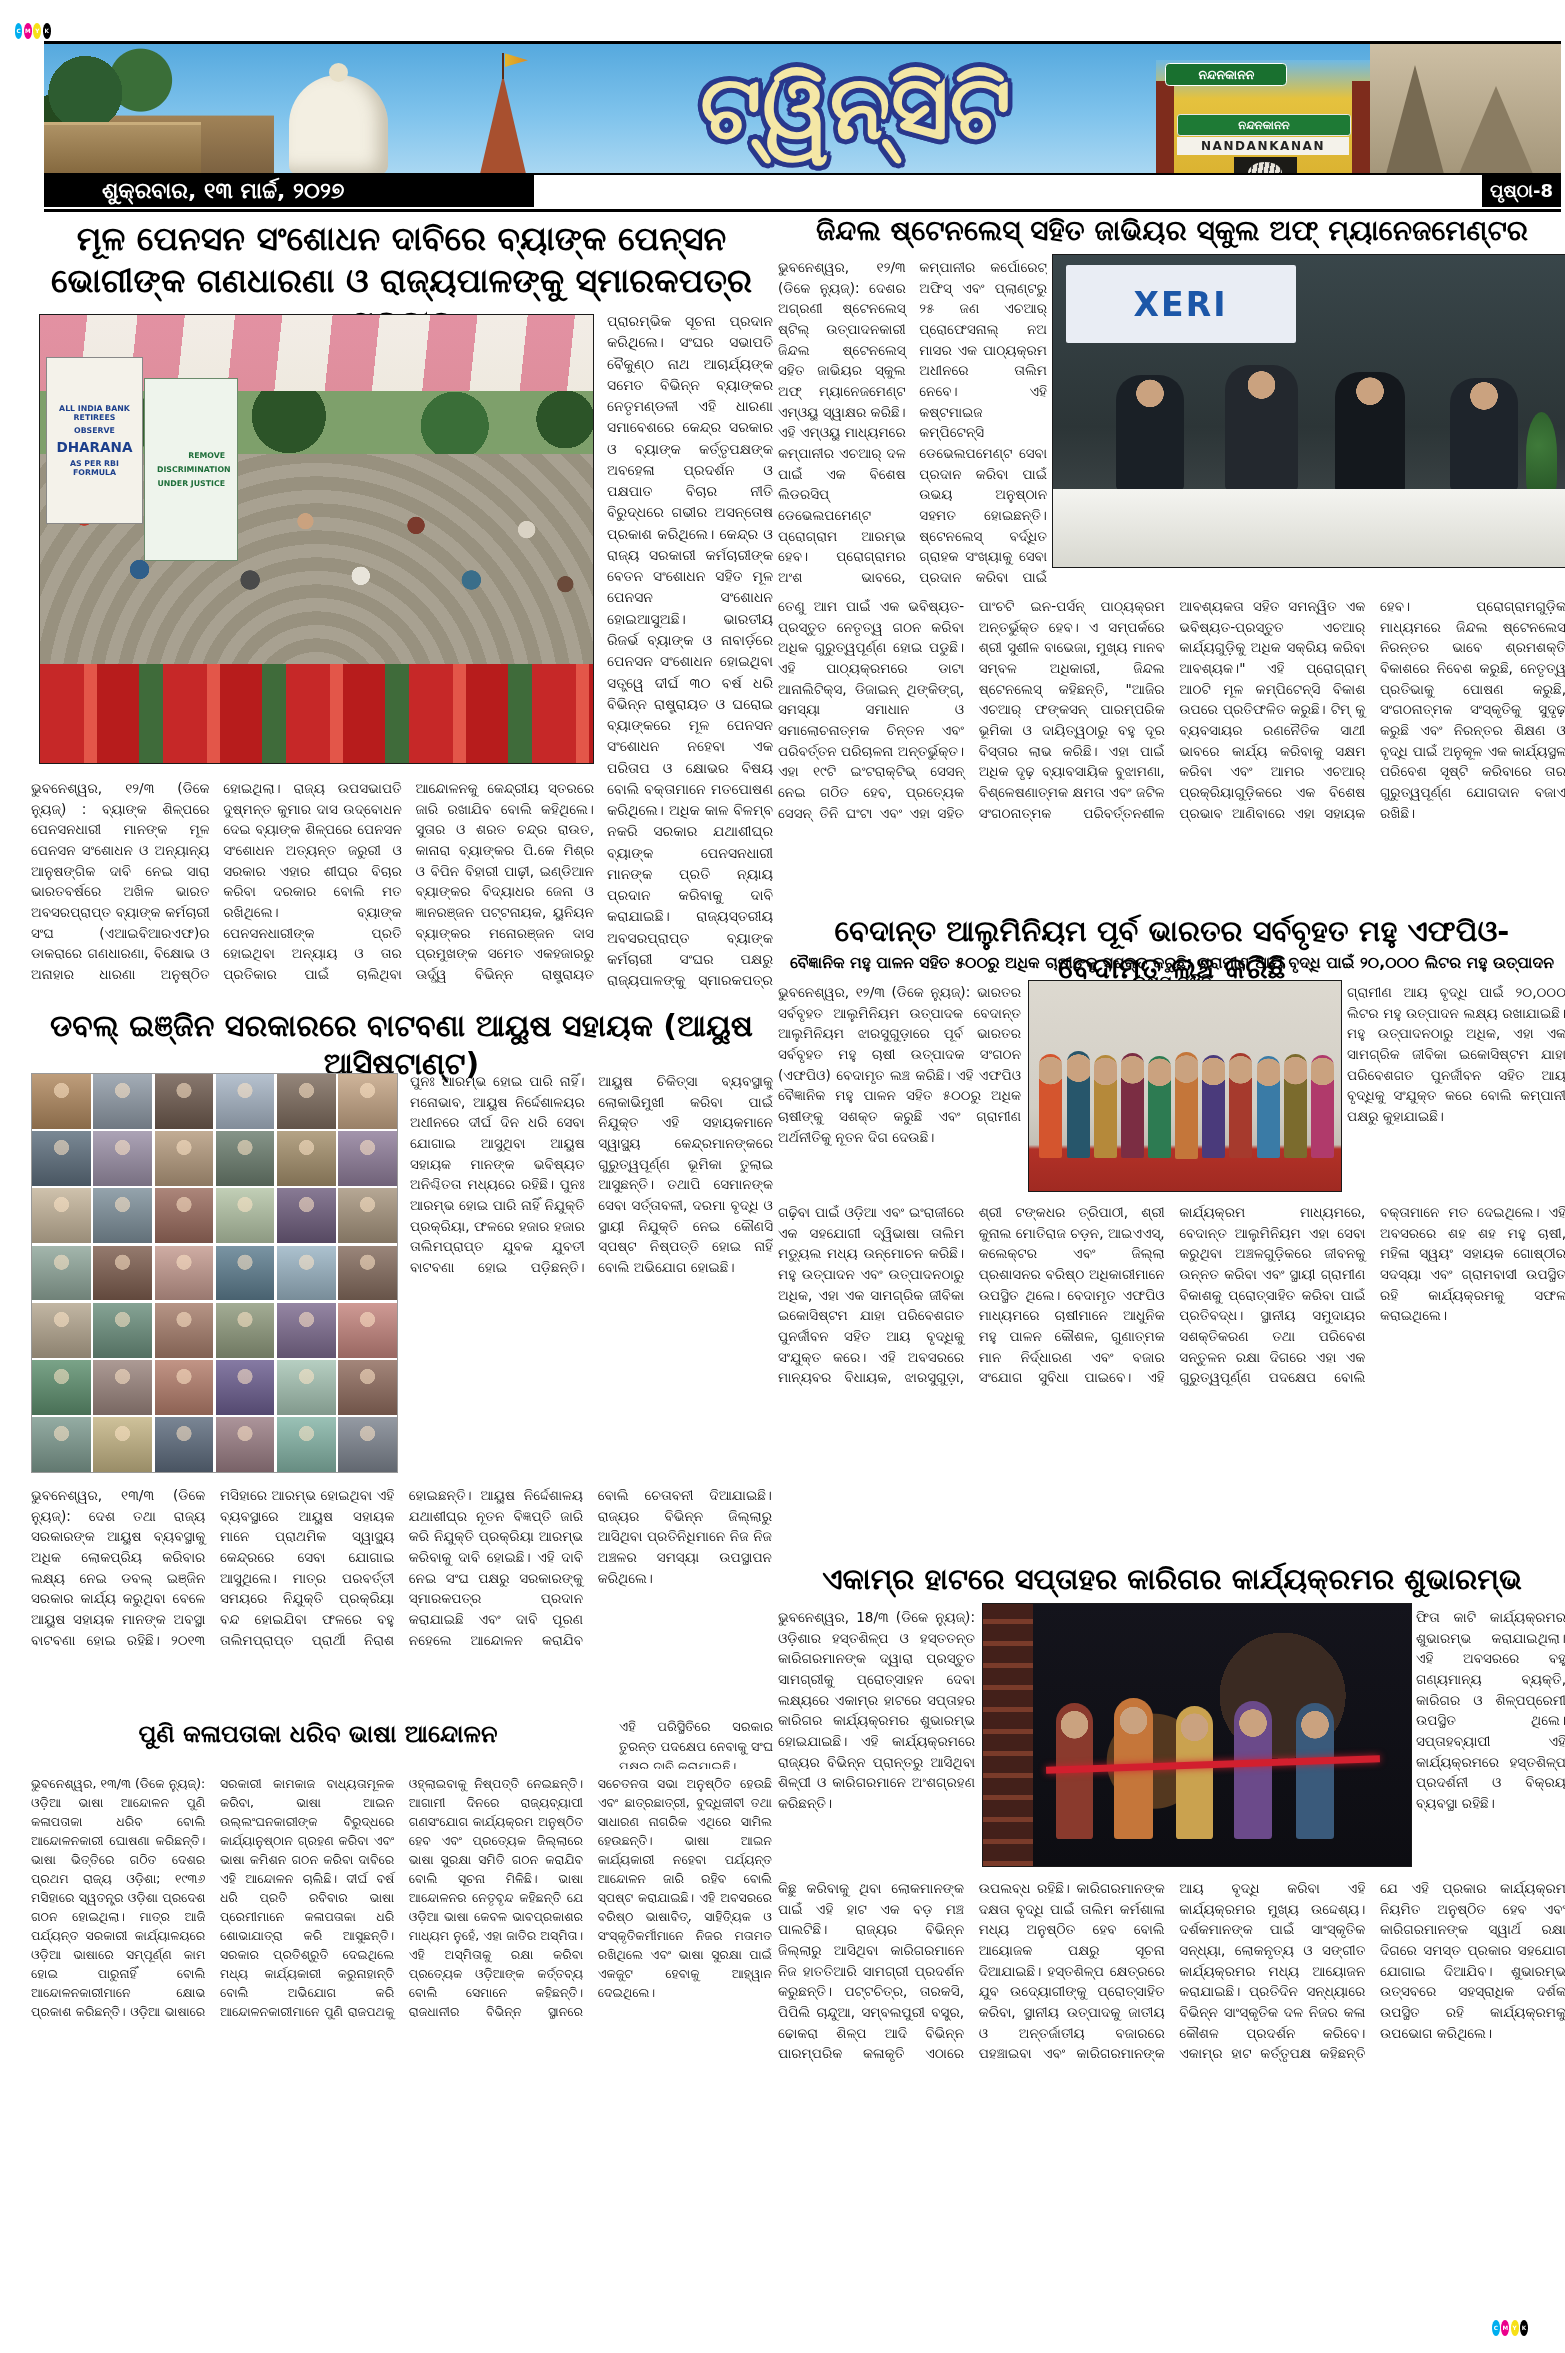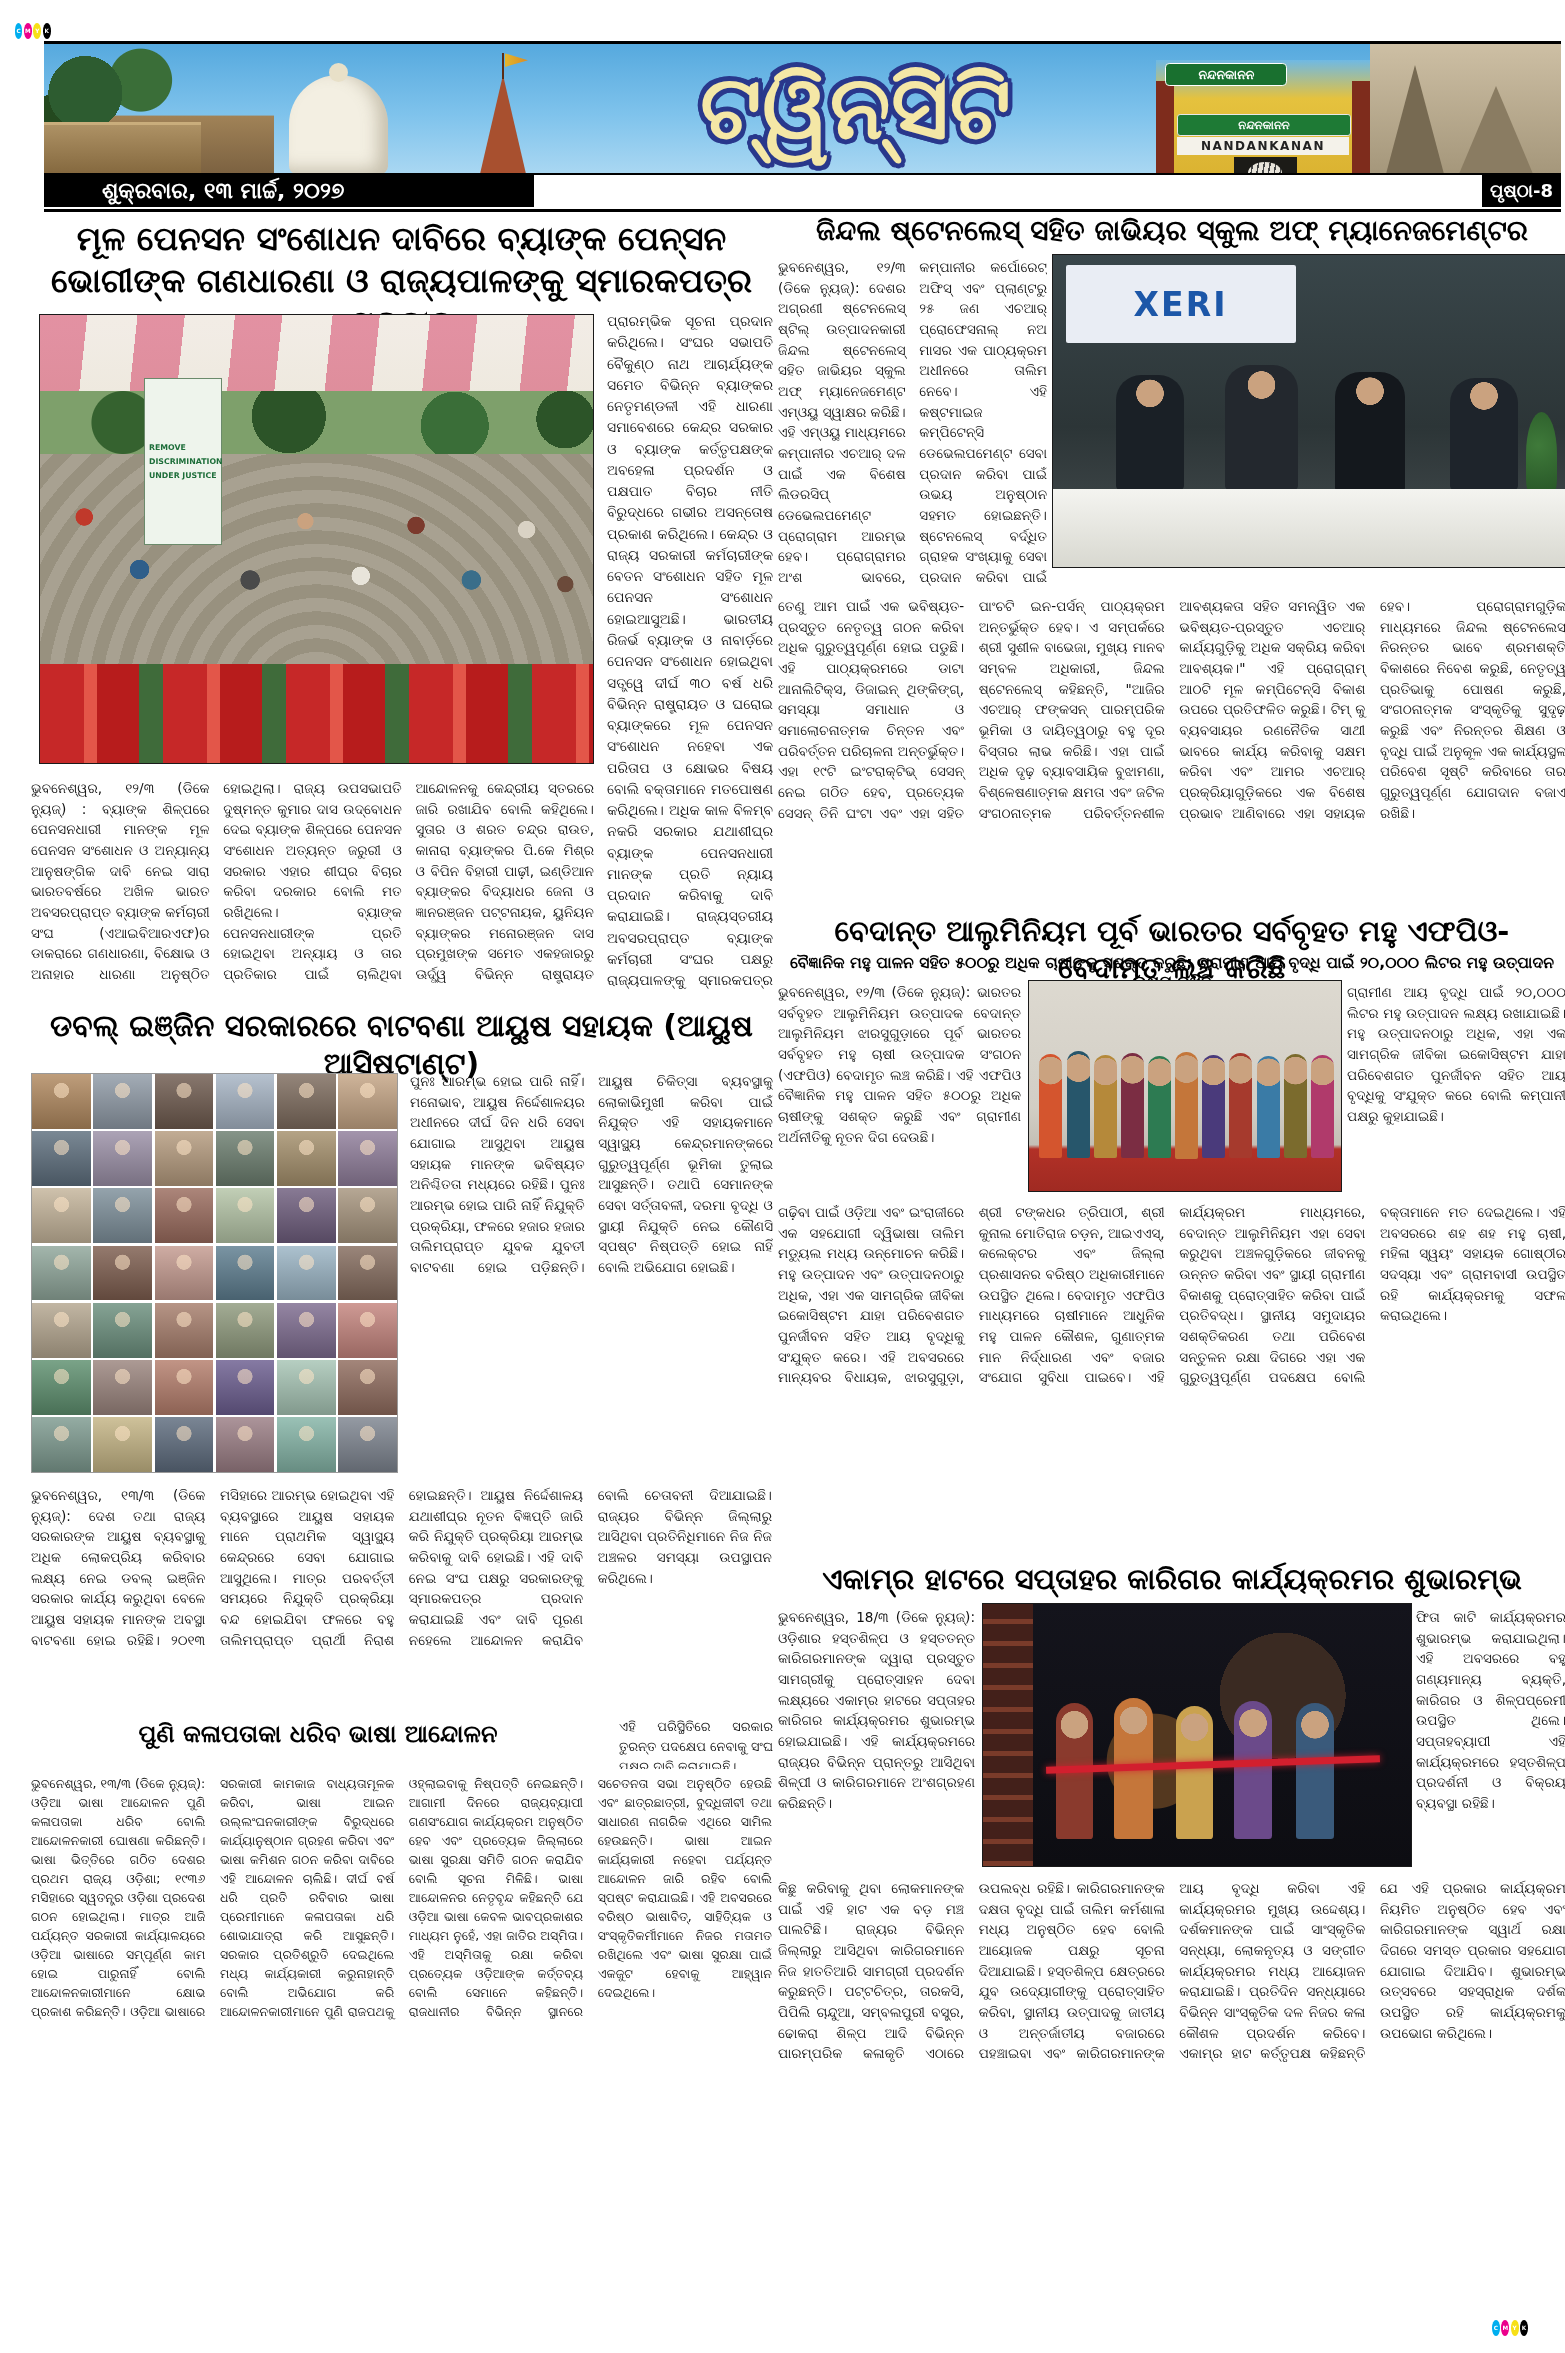--- a/index.html
+++ b/index.html
@@ -81,22 +81,22 @@
                  radial-gradient(circle at 58% 58%, #e8e4da 0 9px, rgba(0,0,0,0) 9.4px),
                  radial-gradient(circle at 68% 34%, #7b3a2d 0 8.4px, rgba(0,0,0,0) 9px),
                  radial-gradient(circle at 78% 60%, #3a6e8a 0 9.4px, rgba(0,0,0,0) 10px),
                  radial-gradient(circle at 88% 36%, #d9d2c4 0 8.4px, rgba(0,0,0,0) 9px),
                  radial-gradient(circle at 95% 62%, #6b4a3a 0 7.8px, rgba(0,0,0,0) 8.4px),
                  repeating-radial-gradient(circle at 50% 120%, #98917f 0 13.6px, #a8a191 13.6px 27px);}
   .chairband{left:0;top:78%;width:100%;height:22%;
       background:repeating-linear-gradient(90deg,#c62828 0 44px,#e35649 44px 57px,#b71c1c 57px 99px,#3f6b3a 99px 123px);}
   .banner-w{background:#f4f2ea;border:1px solid #888;color:#1c3f8c;font-weight:bold;text-align:center;
       display:flex;flex-direction:column;justify-content:center;gap:4.2px;padding:4.2px;}
-  .banner-g{background:#eef4ec;border:1px solid #6b8a6b;color:#1e6e3a;font-weight:bold;text-align:left;
-      display:flex;flex-direction:column;justify-content:center;gap:5.2px;padding:4px;}
+  .banner-g{background:#eef4ec;border:1px solid #6b8a6b;color:#1e6e3a;font-weight:bold;text-align:right;
+      display:flex;flex-direction:column;justify-content:center;gap:5.2px;padding:12px;}
   .ph-mou{background:linear-gradient(180deg,#39464a 0%,#2c3537 55%,#3a4244 78%,#454a48 100%);}
   .mou-banner{left:12.5px;top:10.4px;width:230px;height:78px;background:#e9edf4;border-radius:2.1px;
       color:#1c57a8;font-size:33px;font-weight:bold;display:flex;align-items:center;justify-content:center;letter-spacing:2.1px;}
   .mou-table{left:0;bottom:0;width:100%;height:78px;background:linear-gradient(180deg,#f4f4f0,#d8d8d0);}
   .fig{border-radius:25px 25px 4.2px 4.2px;}
   .fig-head{background-image:radial-gradient(circle at 50% 16%, #caa27f 0 13.6px, rgba(0,0,0,0) 14px);}
   .plant{border-radius:50% 50% 20% 20%;background:radial-gradient(circle at 40% 40%, #3f7a3a, #265426);}
   .ph-ved{background:linear-gradient(180deg,#ddd9d0 0%,#d2cec5 60%,#c4bfb5 78%,#b23127 80%,#a02a22 100%);}
   .ph-ekam{background:radial-gradient(circle at 70% 35%, #3a2a22 0 63px, rgba(0,0,0,0) 63px),
            radial-gradient(circle at 40% 60%, #54381f 0 47px, rgba(0,0,0,0) 48px),
@@ -165,20 +165,26 @@
   <div class="abs hl" style="left:31px;top:218px;width:741px;height:93px;font-size:33px;">
     <div>ମୂଳ ପେନସନ ସଂଶୋଧନ ଦାବିରେ ବ୍ୟାଙ୍କ ପେନ୍‌ସନ</div>
     <div>ଭୋଗୀଙ୍କ ଗଣଧାରଣା ଓ ରାଜ୍ୟପାଳଙ୍କୁ ସ୍ମାରକପତ୍ର ପ୍ରଦାନ</div>
   </div>
 
   <div class="abs photo ph-crowd" style="left:39px;top:314px;width:553px;height:448px;">
     <div class="abs tent"></div>
     <div class="abs treesband"></div>
     <div class="abs crowdband"></div>
     <div class="abs chairband"></div>
+    <div class="abs banner-w" style="left:6.3px;top:42px;width:86px;height:157px;font-size:7.8px;">
+      <span>ALL INDIA BANK RETIREES</span>
+      <span>OBSERVE</span>
+      <span style="font-size:13.6px;">DHARANA</span>
+      <span>AS PER RBI FORMULA</span>
+    </div>
     <div class="abs banner-g" style="left:104px;top:63px;width:68px;height:157px;font-size:7.8px;">
       <span>REMOVE</span>
       <span>DISCRIMINATION</span>
       <span>UNDER JUSTICE</span>
     </div>
   </div>
 
   <div class="abs txt" style="left:607px;top:311px;width:166px;height:679px;font-size:14px;">ପ୍ରାରମ୍ଭିକ ସୂଚନା ପ୍ରଦାନ କରିଥିଲେ। ସଂଘର ସଭାପତି ବୈକୁଣ୍ଠ ନାଥ ଆଚାର୍ଯ୍ୟଙ୍କ ସମେତ ବିଭିନ୍ନ ବ୍ୟାଙ୍କର ନେତୃମଣ୍ଡଳୀ ଏହି ଧାରଣା ସମାବେଶରେ କେନ୍ଦ୍ର ସରକାର ଓ ବ୍ୟାଙ୍କ କର୍ତ୍ତୃପକ୍ଷଙ୍କ ଅବହେଳା ପ୍ରଦର୍ଶନ ଓ ପକ୍ଷପାତ ବିଚାର ନୀତି ବିରୁଦ୍ଧରେ ଗଭୀର ଅସନ୍ତୋଷ ପ୍ରକାଶ କରିଥିଲେ। କେନ୍ଦ୍ର ଓ ରାଜ୍ୟ ସରକାରୀ କର୍ମଚାରୀଙ୍କ ବେତନ ସଂଶୋଧନ ସହିତ ମୂଳ ପେନସନ ସଂଶୋଧନ ହୋଇଆସୁଅଛି। ଭାରତୀୟ ରିଜର୍ଭ ବ୍ୟାଙ୍କ ଓ ନାବାର୍ଡ଼ରେ ପେନସନ ସଂଶୋଧନ ହୋଇଥିବା ସତ୍ତ୍ୱେ ଦୀର୍ଘ ୩୦ ବର୍ଷ ଧରି ବିଭିନ୍ନ ରାଷ୍ଟ୍ରାୟତ ଓ ଘରୋଇ ବ୍ୟାଙ୍କରେ ମୂଳ ପେନସନ ସଂଶୋଧନ ନହେବା ଏକ ପରିତାପ ଓ କ୍ଷୋଭର ବିଷୟ ବୋଲି ବକ୍ତାମାନେ ମତପୋଷଣ କରିଥିଲେ। ଅଧିକ କାଳ ବିଳମ୍ବ ନକରି ସରକାର ଯଥାଶୀଘ୍ର ବ୍ୟାଙ୍କ ପେନସନଧାରୀ ମାନଙ୍କ ପ୍ରତି ନ୍ୟାୟ ପ୍ରଦାନ କରିବାକୁ ଦାବି କରାଯାଇଛି। ରାଜ୍ୟସ୍ତରୀୟ ଅବସରପ୍ରାପ୍ତ ବ୍ୟାଙ୍କ କର୍ମଚାରୀ ସଂଘର ପକ୍ଷରୁ ରାଜ୍ୟପାଳଙ୍କୁ ସ୍ମାରକପତ୍ର ପ୍ରଦାନ କରାଯାଇଥିଲା।</div>
 
   <div class="abs txt c3" style="left:31px;top:778px;width:563px;height:211px;">ଭୁବନେଶ୍ୱର, ୧୨/୩ (ଡିକେ ନ୍ୟୁଜ୍) : ବ୍ୟାଙ୍କ ଶିଳ୍ପରେ ପେନସନଧାରୀ ମାନଙ୍କ ମୂଳ ପେନସନ ସଂଶୋଧନ ଓ ଅନ୍ୟାନ୍ୟ ଆନୁଷଙ୍ଗିକ ଦାବି ନେଇ ସାରା ଭାରତବର୍ଷରେ ଅଖିଳ ଭାରତ ଅବସରପ୍ରାପ୍ତ ବ୍ୟାଙ୍କ କର୍ମଚାରୀ ସଂଘ (ଏଆଇବିଆରଏଫ)ର ଡାକରାରେ ଗଣଧାରଣା, ବିକ୍ଷୋଭ ଓ ଅନାହାର ଧାରଣା ଅନୁଷ୍ଠିତ ହୋଇଥିଲା। ରାଜ୍ୟ ଉପସଭାପତି ଦୁଷ୍ମନ୍ତ କୁମାର ଦାସ ଉଦ୍‌ବୋଧନ ଦେଇ ବ୍ୟାଙ୍କ ଶିଳ୍ପରେ ପେନସନ ସଂଶୋଧନ ଅତ୍ୟନ୍ତ ଜରୁରୀ ଓ ସରକାର ଏହାର ଶୀଘ୍ର ବିଚାର କରିବା ଦରକାର ବୋଲି ମତ ରଖିଥିଲେ। ବ୍ୟାଙ୍କ ପେନସନଧାରୀଙ୍କ ପ୍ରତି ହୋଇଥିବା ଅନ୍ୟାୟ ଓ ତାର ପ୍ରତିକାର ପାଇଁ ଚାଲିଥିବା ଆନ୍ଦୋଳନକୁ କେନ୍ଦ୍ରୀୟ ସ୍ତରରେ ଜାରି ରଖାଯିବ ବୋଲି କହିଥିଲେ। ସୁତାର ଓ ଶରତ ଚନ୍ଦ୍ର ରାଉତ, କାନାରା ବ୍ୟାଙ୍କର ପି.କେ ମିଶ୍ର ଓ ବିପିନ ବିହାରୀ ପାଢ଼ୀ, ଇଣ୍ଡିଆନ ବ୍ୟାଙ୍କର ବିଦ୍ୟାଧର ଜେନା ଓ ଜ୍ଞାନରଞ୍ଜନ ପଟ୍ଟନାୟକ, ୟୁନିୟନ ବ୍ୟାଙ୍କର ମନୋରଞ୍ଜନ ଦାସ ପ୍ରମୁଖଙ୍କ ସମେତ ଏକହଜାରରୁ ଊର୍ଦ୍ଧ୍ୱ ବିଭିନ୍ନ ରାଷ୍ଟ୍ରାୟତ ବ୍ୟାଙ୍କ ଓ ସମବାୟ ବ୍ୟାଙ୍କର ଅବସରପ୍ରାପ୍ତ କର୍ମଚାରୀ ଯୋଗ ଦେଇଥିଲେ।</div>

